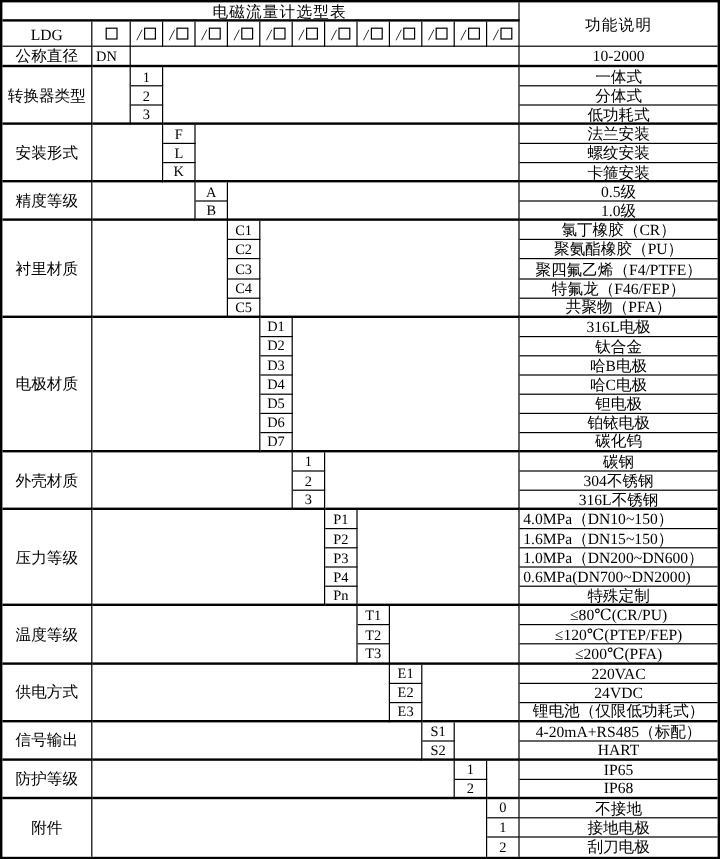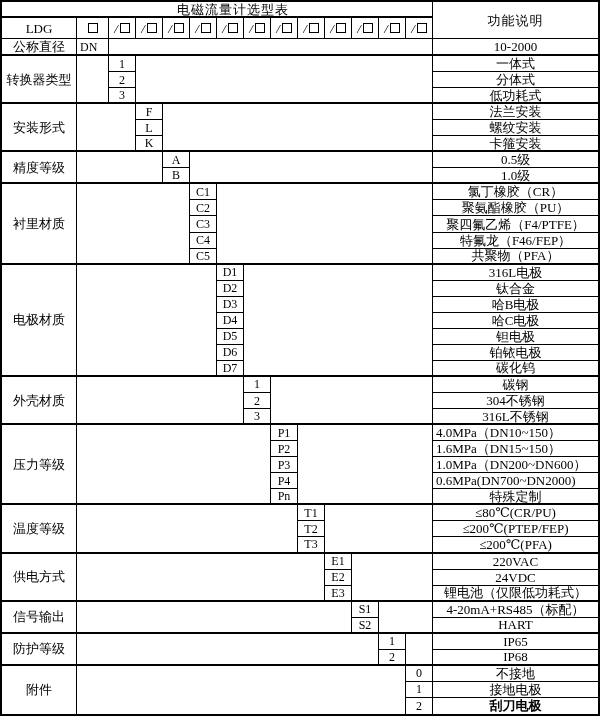--- a/index.html
+++ b/index.html
@@ -170,21 +170,21 @@
     <div class="cell code-cell br bb1" style="grid-area: 30 / 9; font-family: Liberation Serif, serif;">P4</div>
     <div class="cell desc-cell bb1 left" style="grid-area: 30 / 15;">0.6MPa(DN700~DN2000)</div>
     <div class="cell code-cell br bb2" style="grid-area: 31 / 9;">Pn</div>
     <div class="cell desc-cell bb2" style="grid-area: 31 / 15;">特殊定制</div>
     <div class="cell label-cell br bb2" style="grid-area: 32 / 1 / 35;">温度等级</div>
     <div class="cell br bb2" style="grid-area: 32 / 2 / 35 / 10;"></div>
     <div class="cell br bb2" style="grid-area: 32 / 11 / 35 / 15;"></div>
     <div class="cell code-cell br bb1" style="grid-area: 32 / 10;">T1</div>
     <div class="cell desc-cell bb1" style="grid-area: 32 / 15;">≤80℃(CR/PU)</div>
     <div class="cell code-cell br bb1" style="grid-area: 33 / 10;">T2</div>
-    <div class="cell desc-cell bb1" style="grid-area: 33 / 15;">≤200℃(PTEP/FEP)</div>
+    <div class="cell desc-cell bb1" style="grid-area: 33 / 15;">≤120℃(PTEP/FEP)</div>
     <div class="cell code-cell br bb2" style="grid-area: 34 / 10;">T3</div>
     <div class="cell desc-cell bb2" style="grid-area: 34 / 15;">≤200℃(PFA)</div>
     <div class="cell label-cell br bb2" style="grid-area: 35 / 1 / 38;">供电方式</div>
     <div class="cell br bb2" style="grid-area: 35 / 2 / 38 / 11;"></div>
     <div class="cell br bb2" style="grid-area: 35 / 12 / 38 / 15;"></div>
     <div class="cell code-cell br bb1" style="grid-area: 35 / 11;">E1</div>
     <div class="cell desc-cell bb1" style="grid-area: 35 / 15;">220VAC</div>
     <div class="cell code-cell br bb1" style="grid-area: 36 / 11;">E2</div>
     <div class="cell desc-cell bb1" style="grid-area: 36 / 15;">24VDC</div>
     <div class="cell code-cell br bb2" style="grid-area: 37 / 11;">E3</div>
@@ -203,14 +203,14 @@
     <div class="cell desc-cell bb1" style="grid-area: 40 / 15;">IP65</div>
     <div class="cell code-cell br bb2" style="grid-area: 41 / 13;">2</div>
     <div class="cell desc-cell bb2" style="grid-area: 41 / 15;">IP68</div>
     <div class="cell label-cell br " style="grid-area: 42 / 1 / 45;">附件</div>
     <div class="cell br " style="grid-area: 42 / 2 / 45 / 14;"></div>
     <div class="cell code-cell br bb1" style="grid-area: 42 / 14;">0</div>
     <div class="cell desc-cell bb1" style="grid-area: 42 / 15;">不接地</div>
     <div class="cell code-cell br bb1" style="grid-area: 43 / 14;">1</div>
     <div class="cell desc-cell bb1" style="grid-area: 43 / 15;">接地电极</div>
     <div class="cell code-cell br " style="grid-area: 44 / 14;">2</div>
-    <div class="cell desc-cell " style="grid-area: 44 / 15; font-weight: bold;">刮刀电极</div>
+    <div class="cell desc-cell " style="grid-area: 44 / 15;">刮刀电极</div>
   </div>
 
 </body></html>

